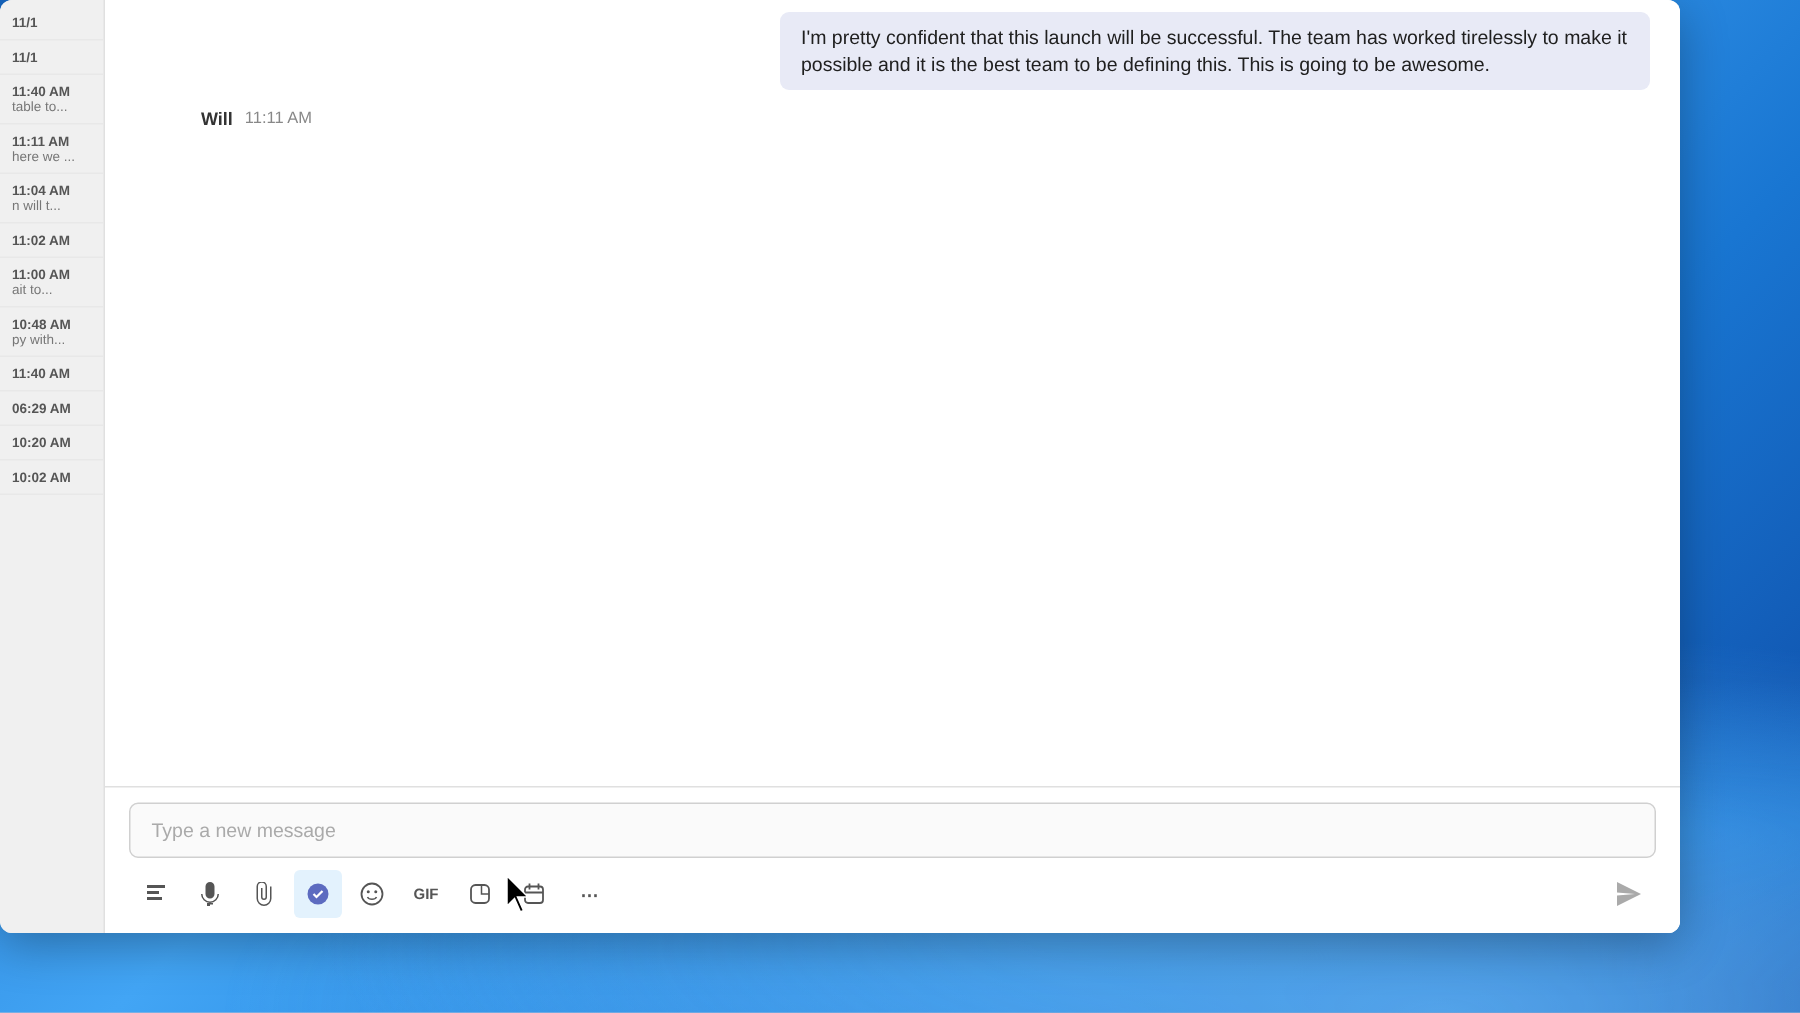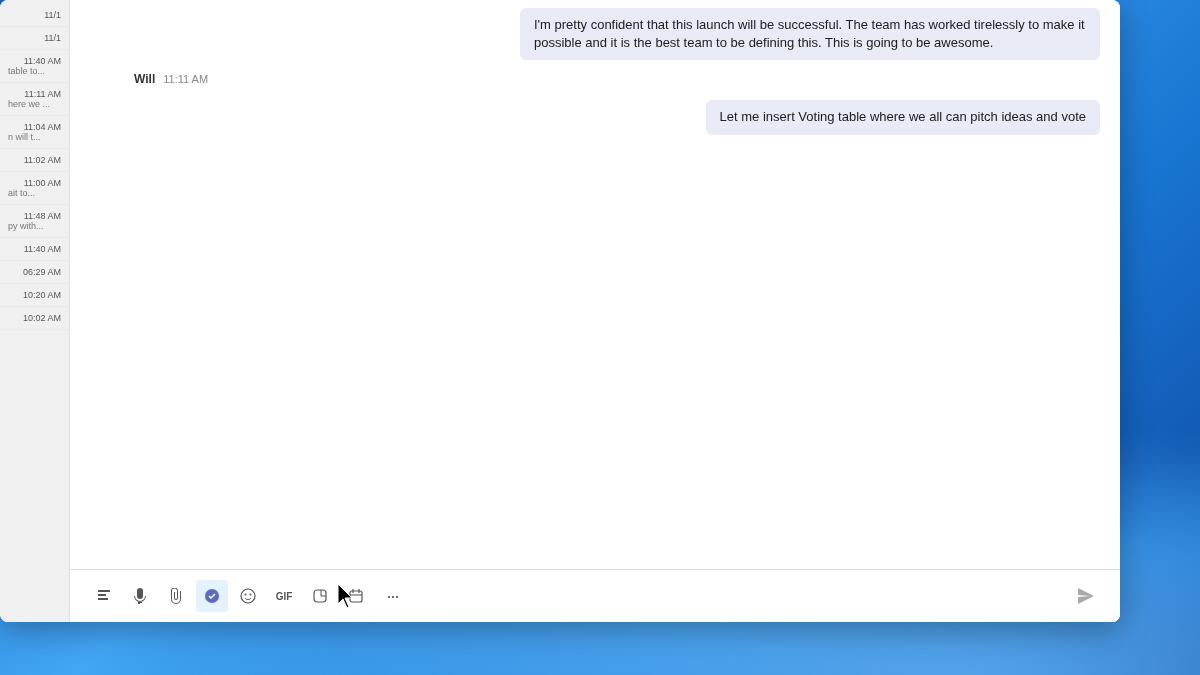--- a/index.html
+++ b/index.html
@@ -62,23 +62,22 @@
       padding: 6px 8px;
       font-size: 10px;
       color: #444;
       border-bottom: 1px solid #e8e8e8;
       cursor: pointer;
     }
 
     .sidebar-item .time {
       font-size: 9px;
       color: #555;
-      font-weight: 400;
+      font-weight: 700;
       display: block;
-      text-align: right;
     }
 
     .sidebar-item .preview {
       font-size: 9px;
       color: #777;
       display: block;
       white-space: nowrap;
       overflow: hidden;
       text-overflow: ellipsis;
     }
@@ -284,21 +283,21 @@
     </div>
     <div class="sidebar-item">
       <span class="time">11:02 AM</span>
       <span class="preview"></span>
     </div>
     <div class="sidebar-item">
       <span class="time">11:00 AM</span>
       <span class="preview">ait to...</span>
     </div>
     <div class="sidebar-item">
-      <span class="time">11:48 AM</span>
+      <span class="time">10:48 AM</span>
       <span class="preview">py with...</span>
     </div>
     <div class="sidebar-item">
       <span class="time">11:40 AM</span>
       <span class="preview"></span>
     </div>
     <div class="sidebar-item">
       <span class="time">06:29 AM</span>
       <span class="preview"></span>
     </div>
@@ -321,27 +320,25 @@
 
 
       <div class="message-group">
         <div class="message-sender-info">
           <span class="sender-name">Will</span>
           <span class="sender-time">11:11 AM</span>
         </div>
       </div>
 
 
-      <div class="message-row sent">
-        <div class="bubble sent-purple">Let me insert Voting table where we all can pitch ideas and vote</div>
-      </div>
 
     </div>
 
     <div class="message-input-area">
+      <div class="input-box">Type a new message</div>
 
       <div class="toolbar">
         <button class="tool-btn" title="Format">
           <svg width="16" height="16" viewBox="0 0 16 16" fill="#555">
             <path d="M2 2h12v2H2zm0 4h8v2H2zm0 4h10v2H2z"></path>
           </svg>
         </button>
         <button class="tool-btn" title="Audio message">
           <svg width="14" height="16" viewBox="0 0 14 16" fill="#555">
             <path d="M7 0a3 3 0 013 3v5a3 3 0 01-6 0V3a3 3 0 013-3zm5 8a5 5 0 01-10 0H1a6 6 0 0012 0h-1zm-5 7v1H5v-1h4v-1H5v1h2z"></path>

